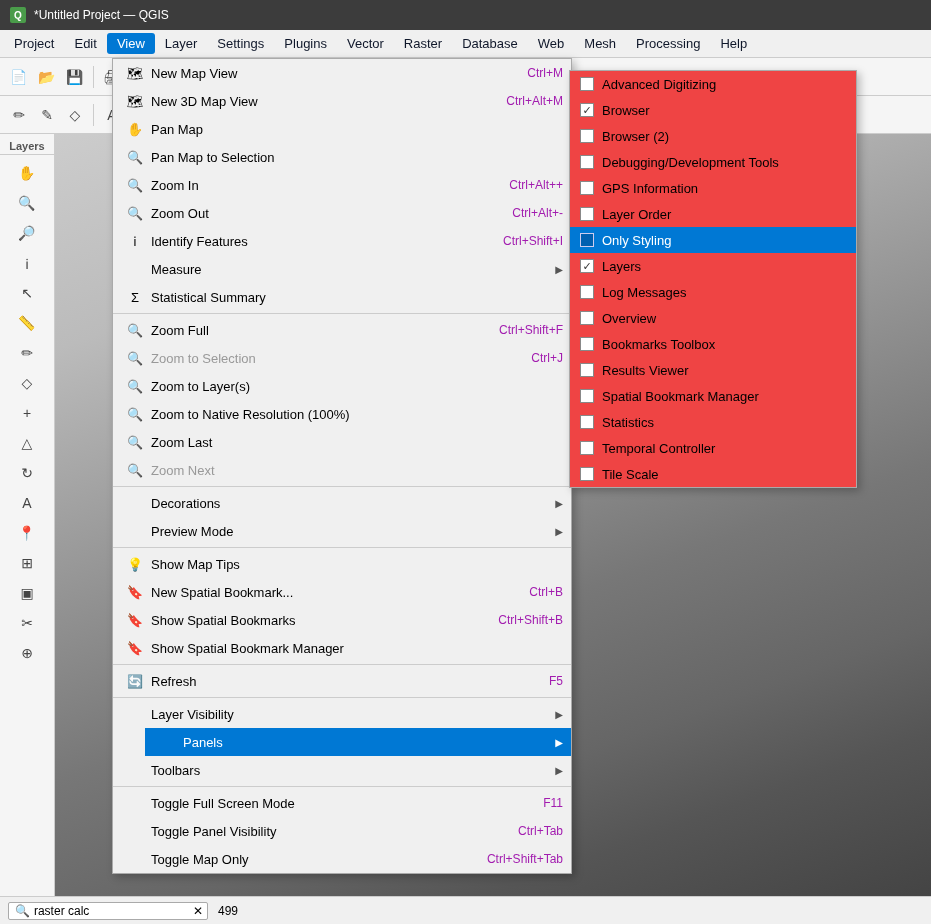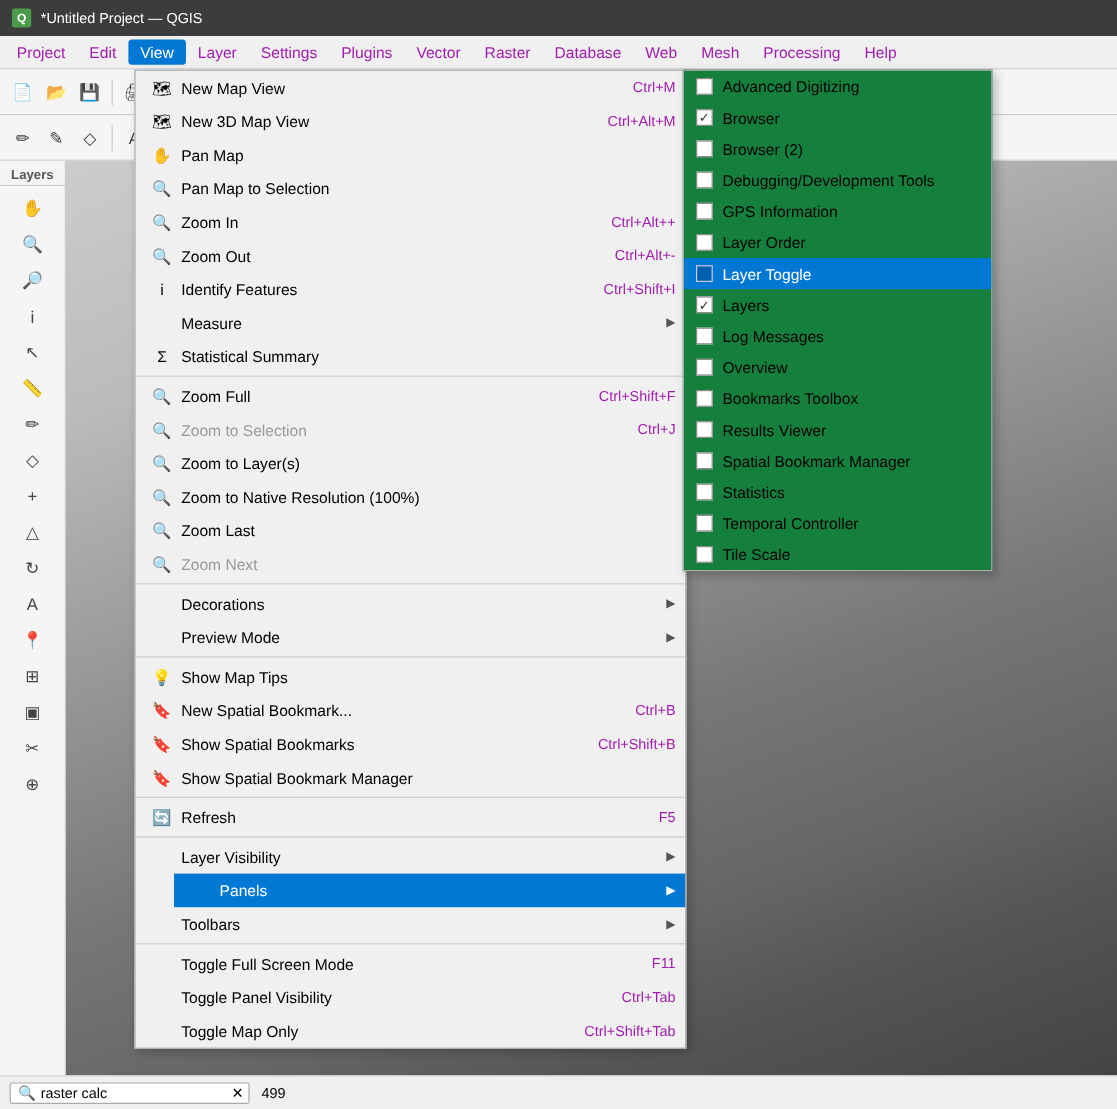--- a/index.html
+++ b/index.html
@@ -40,21 +40,21 @@
       display: flex;
       align-items: center;
       border-bottom: 1px solid #ccc;
       padding: 0 4px;
     }
     .menu-item {
       padding: 3px 10px;
       cursor: pointer;
       border-radius: 3px;
       font-size: 13px;
-      color: #a21caf;
+      color: #0f172a;
       position: relative;
     }
     .menu-item.active { background: #0078d4; color: white; }
 
     
     .toolbar-area {
       background: #f5f5f5;
       border-bottom: 1px solid #ccc;
       height: 38px;
       display: flex;
@@ -200,24 +200,24 @@
     .menu-row.active-highlight .menu-arrow { color: #fff; }
     .menu-separator {
       height: 1px;
       background: #ccc;
       margin: 2px 0;
     }
 
     
     .panels-submenu {
       position: absolute;
-      top: 58px;
+      top: 70px;
       left: 569px;
-      width: 258px;
-      background: #15803d;
+      width: 288px;
+      background: #ef4444;
       border: 1px solid #aaa;
       box-shadow: 3px 3px 8px rgba(0,0,0,0.25);
       z-index: 300;
     }
     .submenu-row {
       display: flex;
       align-items: center;
       padding: 4px 10px;
       cursor: pointer;
       min-height: 26px;
@@ -536,21 +536,21 @@
     <div class="submenu-row">
       <div class="check-box"></div>
       <span>GPS Information</span>
     </div>
     <div class="submenu-row">
       <div class="check-box"></div>
       <span>Layer Order</span>
     </div>
     <div class="submenu-row highlighted">
       <div class="check-box"></div>
-      <span>Layer Toggle</span>
+      <span>Only Styling</span>
     </div>
     <div class="submenu-row">
       <div class="check-box checked"></div>
       <span>Layers</span>
     </div>
     <div class="submenu-row">
       <div class="check-box"></div>
       <span>Log Messages</span>
     </div>
     <div class="submenu-row">

